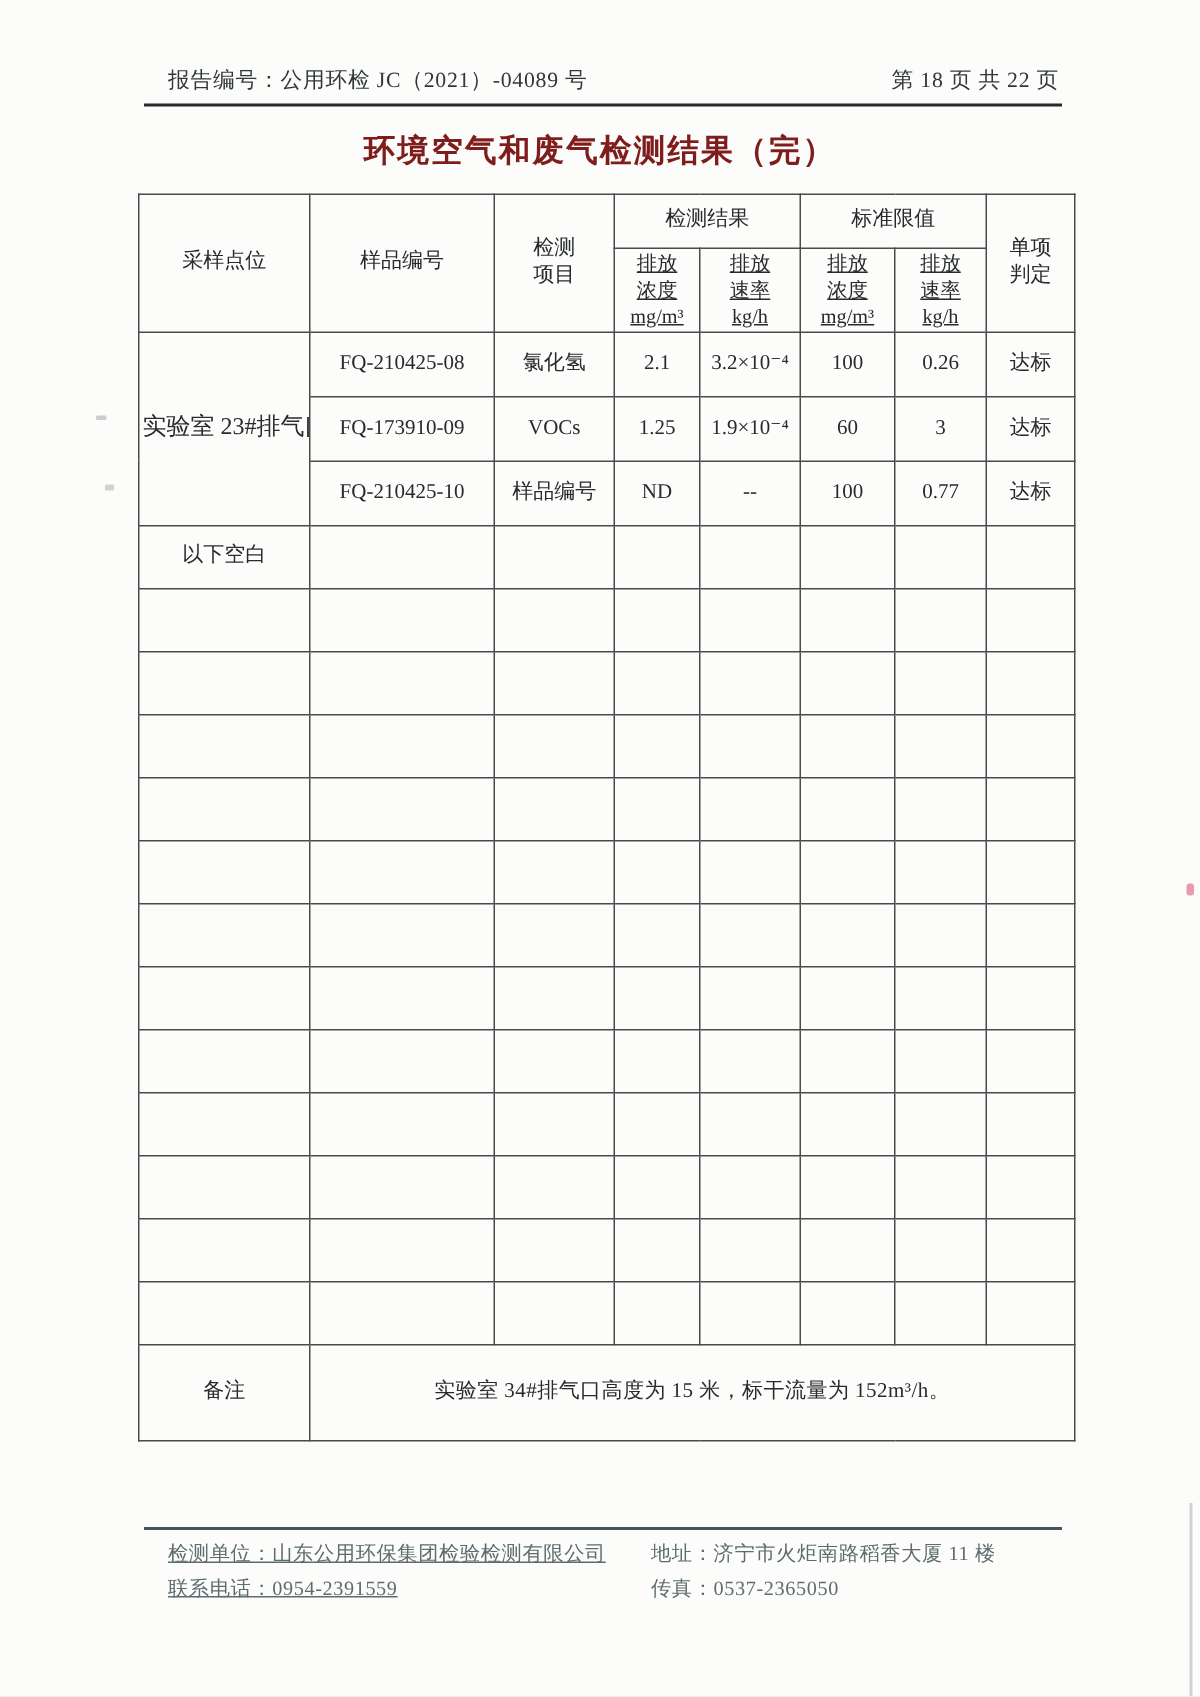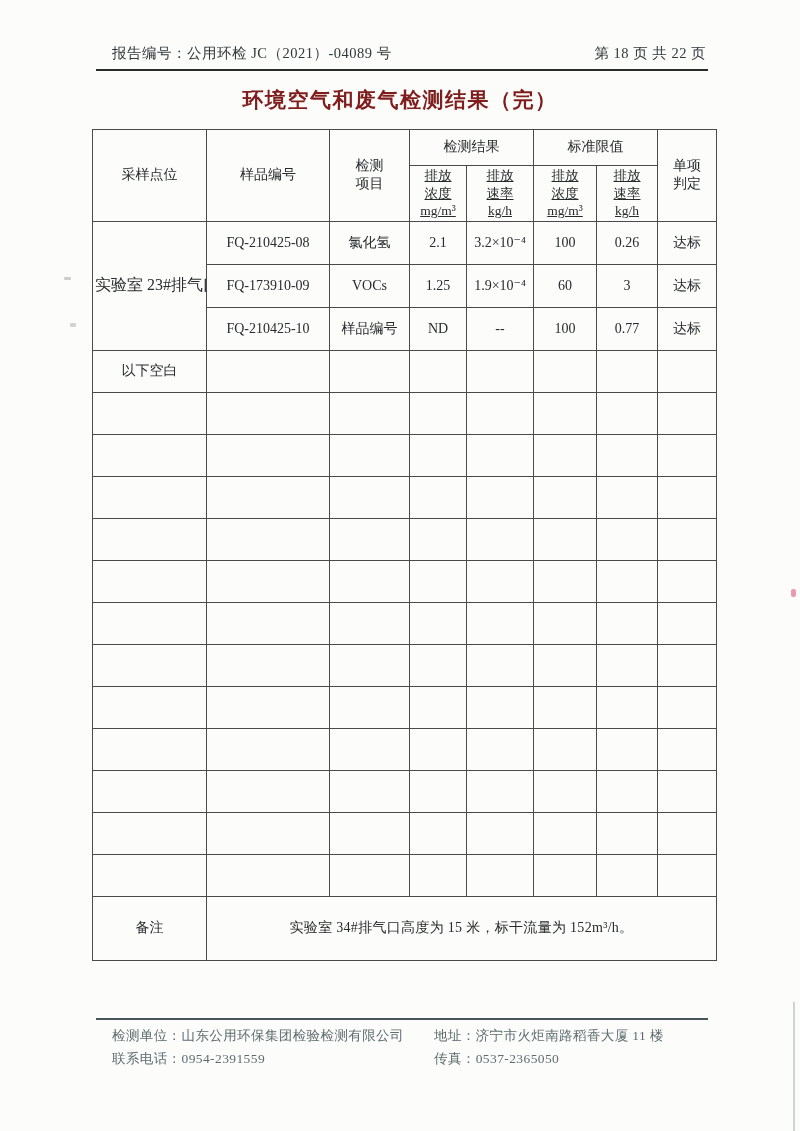--- a/index.html
+++ b/index.html
@@ -65,21 +65,21 @@
     position: absolute; top: 1018px; left: 96px; width: 612px; height: 2px;
     background: #47565a;
   }
   .doc-footer {
     position: absolute; top: 1024px; left: 96px; width: 612px;
     display: flex;
     font-size: 13.5px; color: #5d6c6e; line-height: 23px;
     padding-left: 16px; box-sizing: border-box;
     letter-spacing: 0.4px;
   }
-  .doc-footer .f-col-left { width: 322px; flex: 0 0 auto; }
+  .doc-footer .f-col-left { width: 322px; flex: 0 0 auto; text-decoration: underline; }
   .doc-footer .f-col-right { flex: 1; }
 
   
   .mark { position: absolute; }
   .mark-dash-1 { left: 64px; top: 277px; width: 7px; height: 3px; background: #b9b9b9; opacity: .7; border-radius: 1px; }
   .mark-dash-2 { left: 70px; top: 323px; width: 6px; height: 4px; background: #c0c0c0; opacity: .7; border-radius: 1px; }
   .mark-pink   { left: 791px; top: 589px; width: 5px; height: 8px; background: #e07a9a; opacity: .75; border-radius: 2px; }
   .edge-line   { left: 793px; top: 1002px; width: 2px; height: 129px; background: #ced4d4; }
 </style>
 </head>

